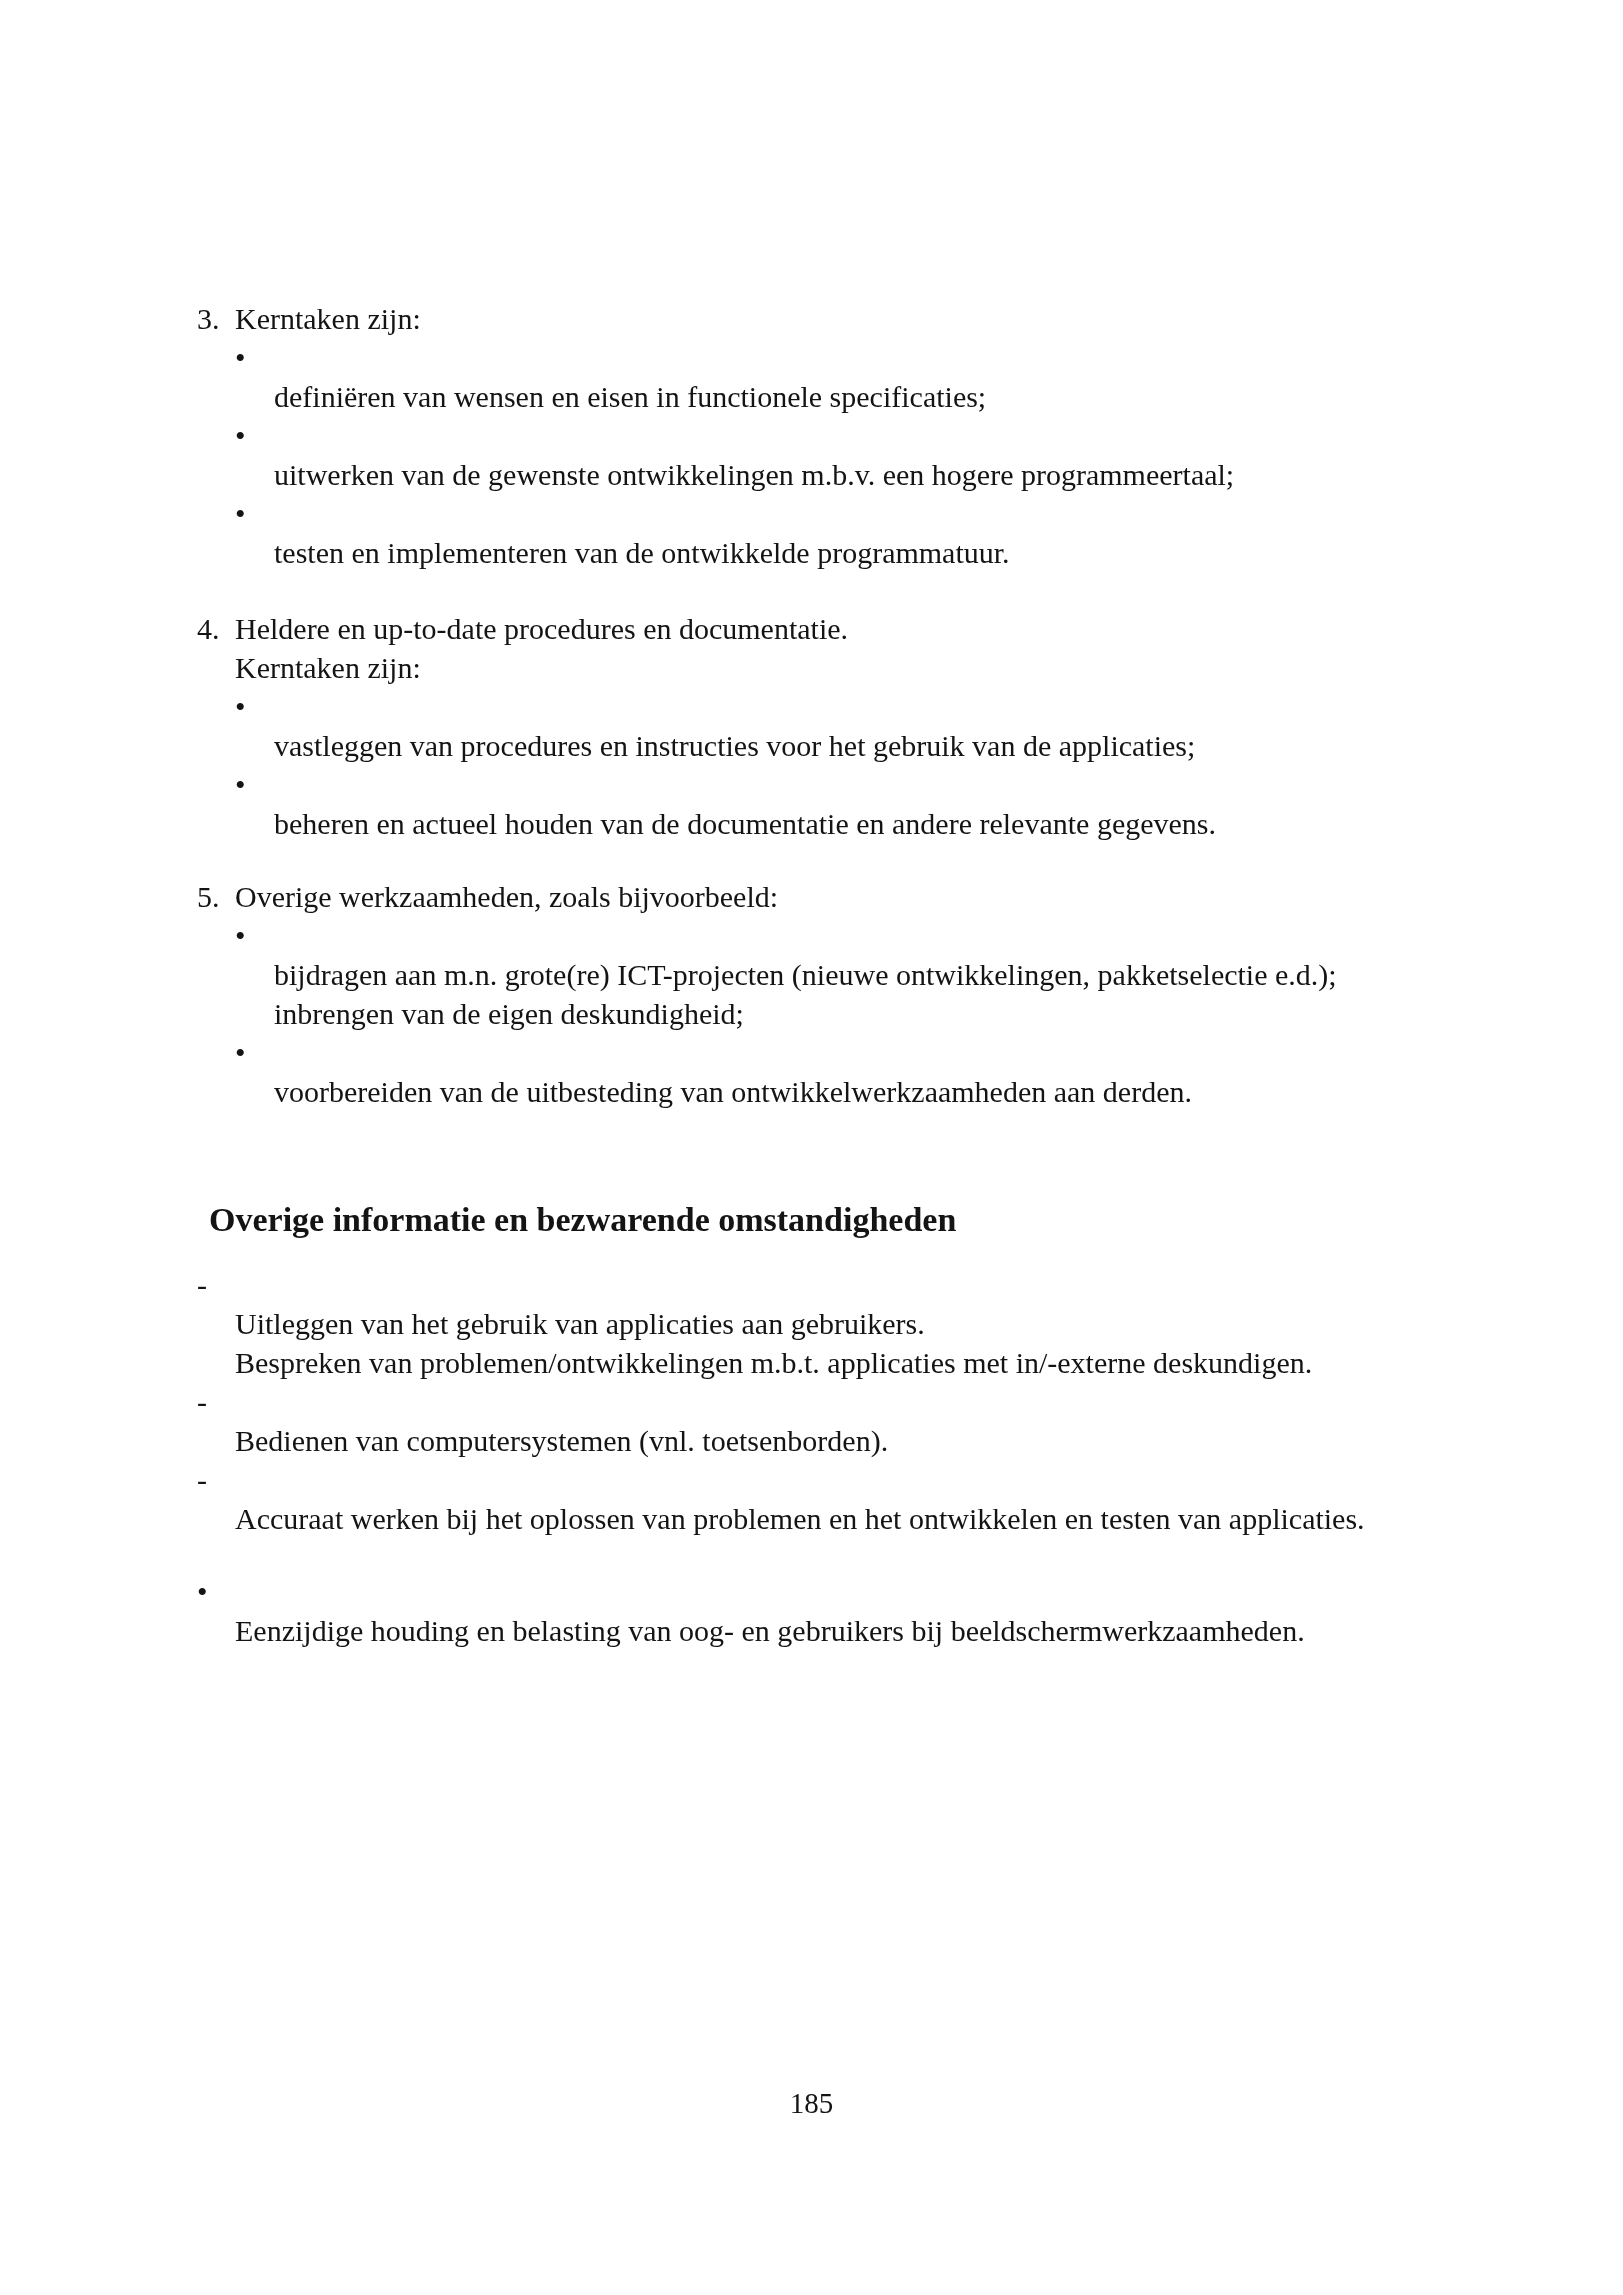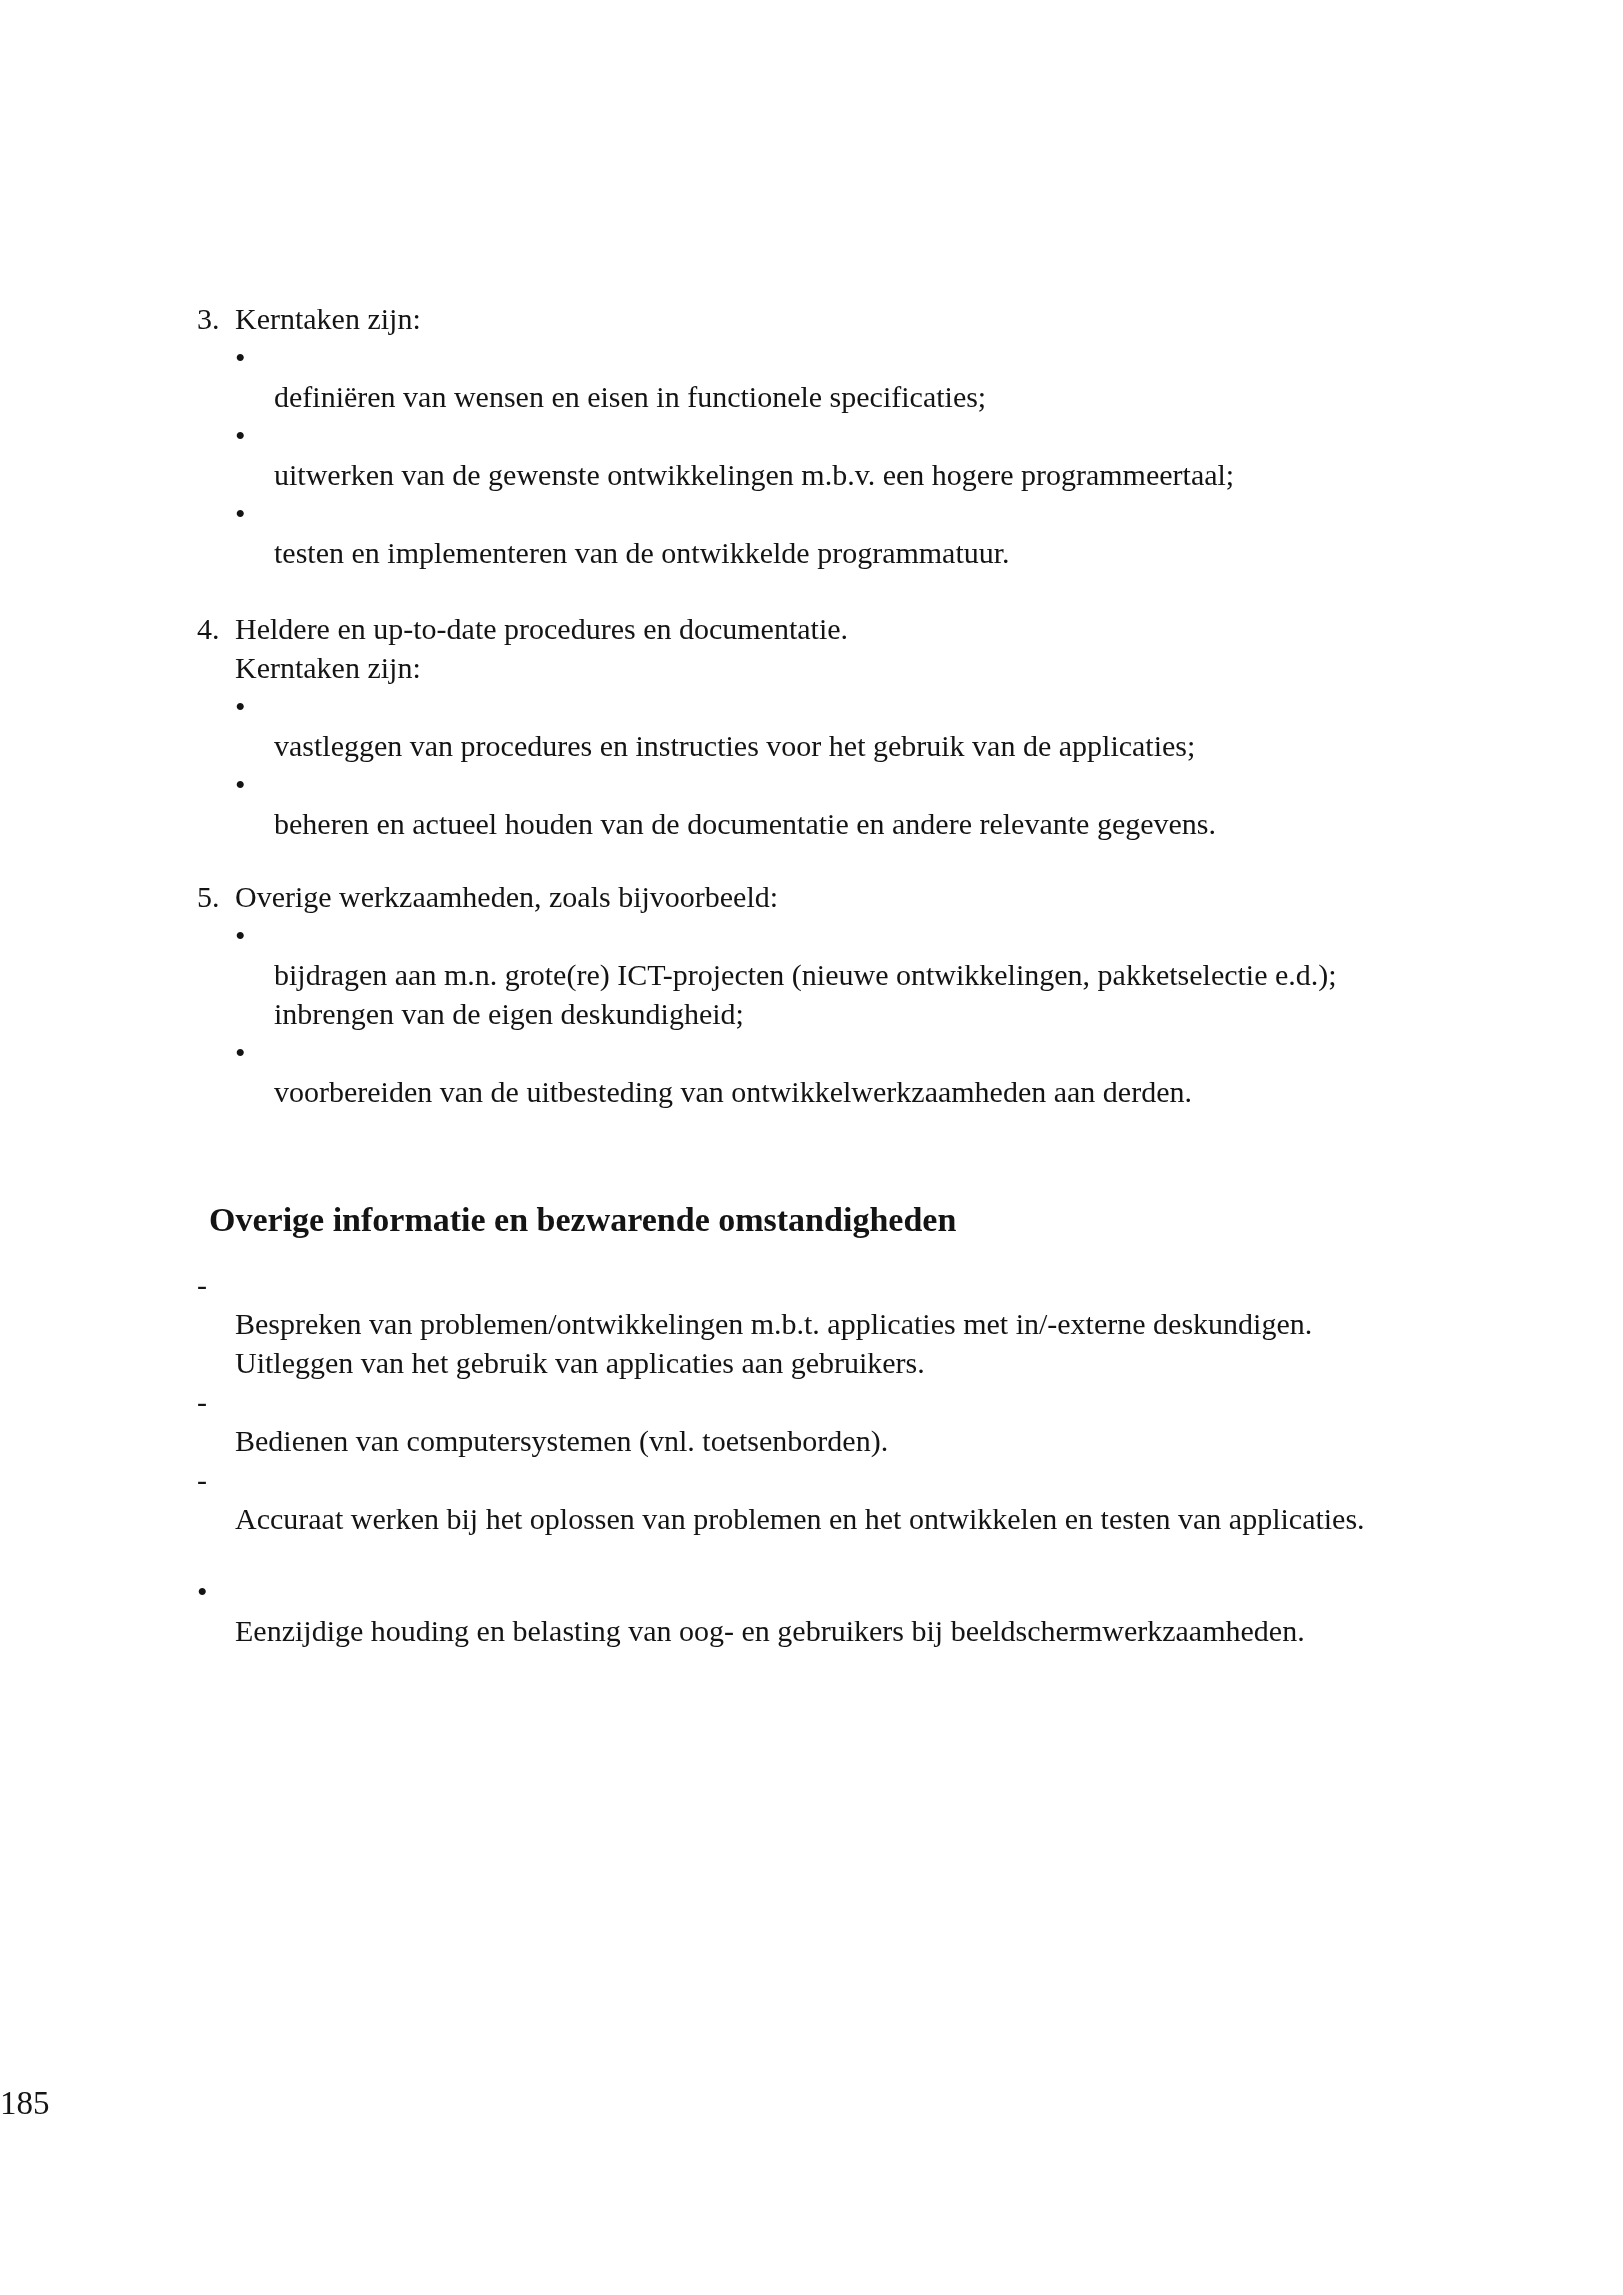--- a/index.html
+++ b/index.html
@@ -51,22 +51,22 @@
   .sp42 { height: 37px; }
   .sp38 { height: 34px; }
   .sp85 { height: 75px; }
   .sp14 { height: 12.4px; }
 
   .pageno {
     position: absolute;
     top: 2086px;
     left: 0;
     width: 1623px;
-    text-align: left;
-    font-size: 33px;
+    text-align: center;
+    font-size: 29px;
     line-height: 35px;
   }
 </style>
 </head>
 <body>
 
 <div class="page">
   <div class="content">
 
     <div class="numitem">
@@ -140,22 +140,22 @@
 
     <div class="sp85"></div>
 
     <h2 class="heading">Overige informatie en bezwarende omstandigheden</h2>
 
     <div class="sp14"></div>
 
     <div class="dashrow">
       <span class="dmarker">-</span>
       <div class="btext">
+        <span class="tline">Uitleggen van het gebruik van applicaties aan gebruikers.</span>
         <span class="tline">Bespreken van problemen/ontwikkelingen m.b.t. applicaties met in/-externe deskundigen.</span>
-        <span class="tline">Uitleggen van het gebruik van applicaties aan gebruikers.</span>
       </div>
     </div>
     <div class="dashrow">
       <span class="dmarker">-</span>
       <div class="btext">
         <span class="tline">Bedienen van computersystemen (vnl. toetsenborden).</span>
       </div>
     </div>
     <div class="dashrow">
       <span class="dmarker">-</span>

